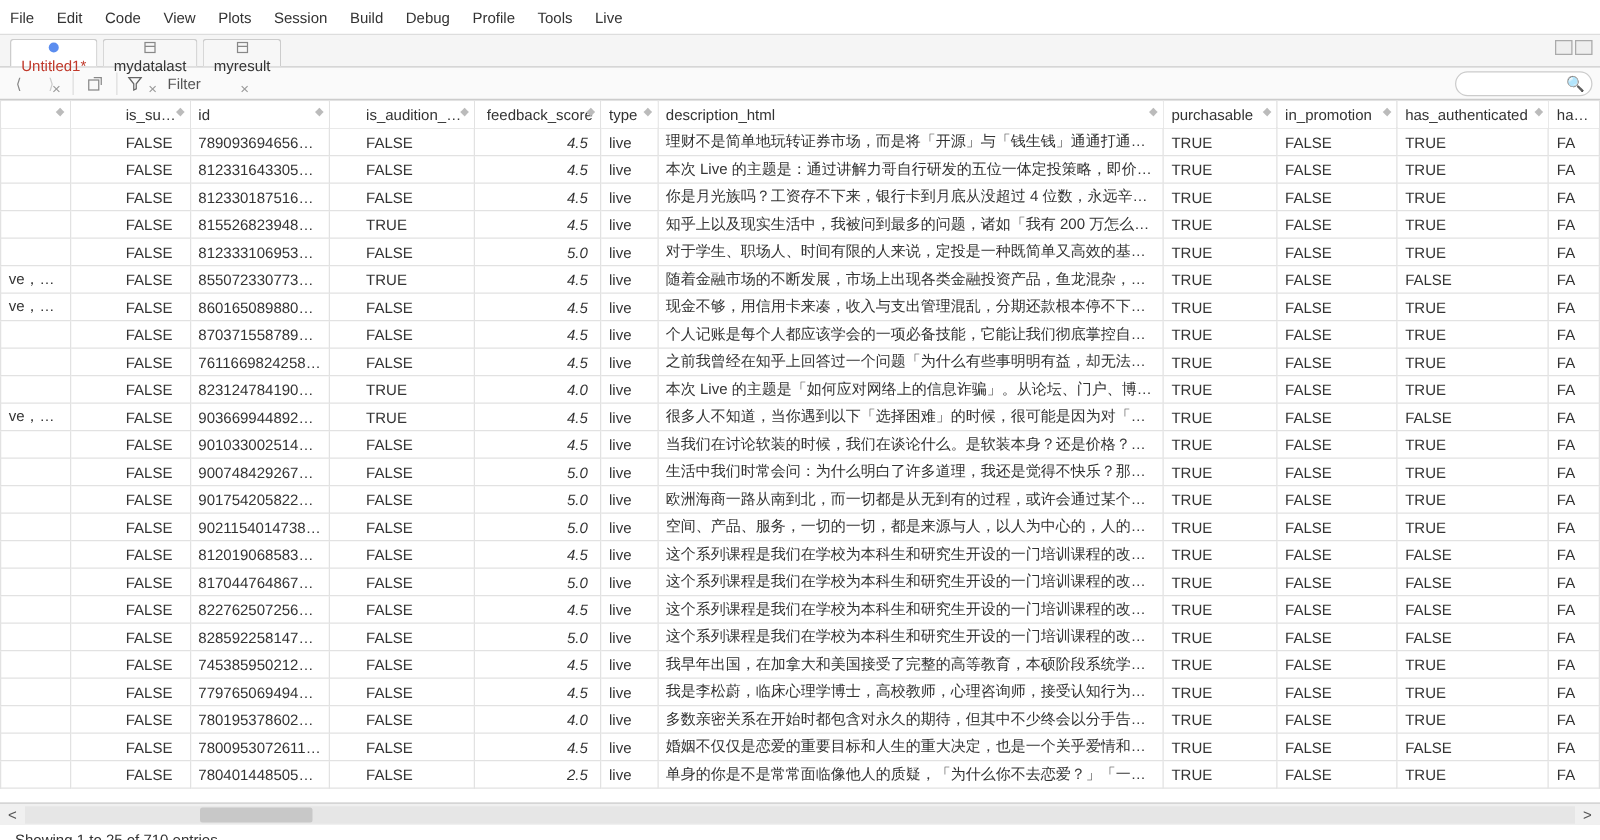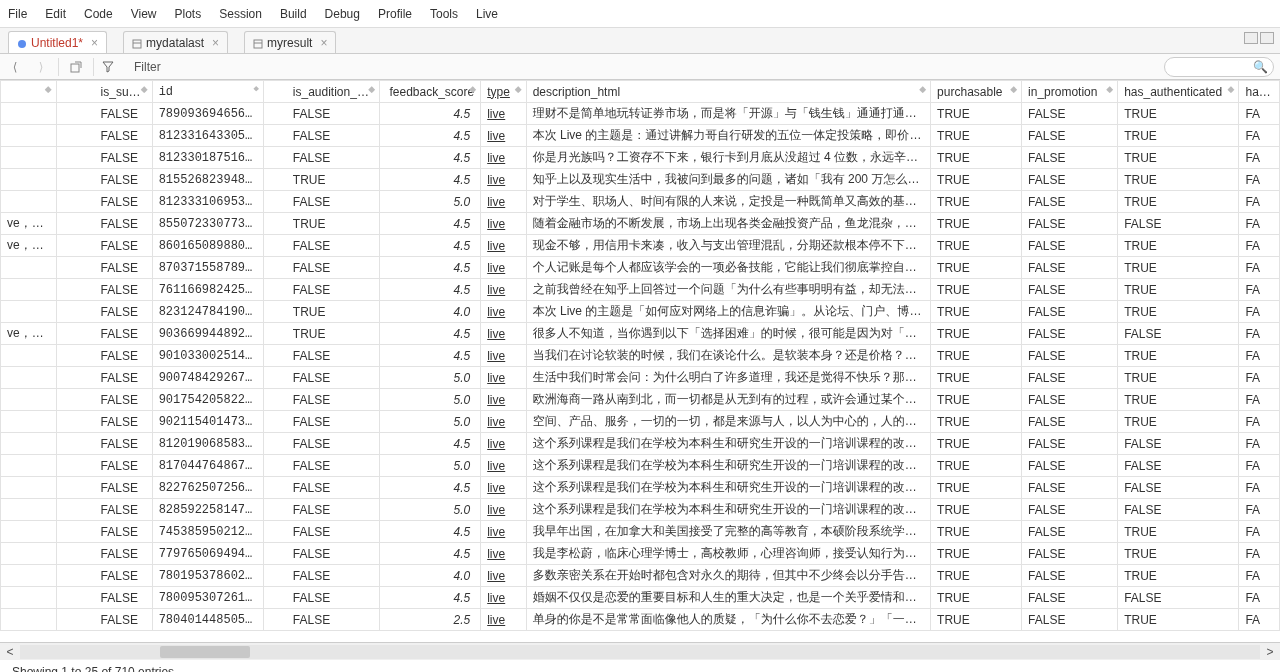--- a/index.html
+++ b/index.html
@@ -1,42 +1,42 @@
 <!DOCTYPE html>
 <html><head>
 <meta charset="utf-8">
 <style>
   * { box-sizing: border-box; margin: 0; padding: 0; }
   body { font-family: "Segoe UI", Tahoma, sans-serif; font-size: 12px; color: #333; background: #fff; overflow: hidden; width: 1280px; height: 672px; }
   .menubar { height: 28px; display: flex; align-items: center; padding: 0 8px; gap: 18px; border-bottom: 1px solid #ddd; font-size: 12px; }
   .menubar span { cursor: default; }
   .tabbar { height: 26px; background: #f5f5f5; border-bottom: 1px solid #ccc; display: flex; align-items: flex-end; padding-left: 8px; position: relative; }
-  .tab { height: 22px; display: flex; align-items: center; padding: 0 8px; border: 1px solid #ccc; border-bottom: none; margin-right: 16px; background: #f7f7f7; border-radius: 3px 3px 0 0; font-size: 12px; gap: 4px; }
+  .tab { height: 22px; display: flex; align-items: center; padding: 0 8px; border: 1px solid #ccc; border-bottom: none; margin-right: 4px; background: #f7f7f7; border-radius: 3px 3px 0 0; font-size: 12px; gap: 4px; flex-direction: column; }
   .tab.active { background: #fff; }
   .tab .doticon { width: 10px; height: 10px; display:inline-block; }
   .tab .close { color: #999; margin-left: 4px; cursor: default; }
   .winctrl { position: absolute; right: 6px; top: 4px; display: flex; gap: 2px; }
   .winctrl span { width: 14px; height: 12px; border: 1px solid #aaa; display:inline-block; background:#eee; }
   .toolbar { height: 26px; border-bottom: 1px solid #ccc; display: flex; align-items: center; padding: 0 6px; gap: 8px; background:#fafafa; }
   .toolbar .navbtn { width: 18px; height: 18px; display:flex; align-items:center; justify-content:center; color:#888; }
   .toolbar .sep { width:1px; height:18px; background:#ddd; }
   .toolbar .filter { display:flex; align-items:center; gap:20px; color:#555; }
   .search { margin-left:auto; }
   .search input { width: 110px; height: 20px; border: 1px solid #ccc; border-radius: 10px; padding: 0 20px 0 8px; background: #fff; }
   .grid-wrap { height: 562px; overflow: hidden; position: relative; }
   table { border-collapse: collapse; table-layout: fixed; width: 1280px; }
   th, td { border: 1px solid #e2e2e2; padding: 2px 6px; height: 22px; overflow: hidden; white-space: nowrap; text-overflow: ellipsis; font-size: 12px; text-align: left; }
   th { background: #fff; font-weight: normal; color: #333; position: relative; }
   th .sort { position:absolute; right:4px; top:4px; color:#bbb; font-size:9px; line-height:1; }
   .col-stub   { width: 55px; }
   .col-sub    { width: 95px; padding-left: 44px; }
-  .col-id     { width: 110px; font-family: Liberation Mono, monospace; }
+  .col-id     { width: 110px; }
   .col-aud    { width: 115px; padding-left: 29px; }
   .col-fb     { width: 100px; text-align:right; }
-  .col-type   { width: 45px; text-decoration: underline; }
+  .col-type   { width: 45px; }
   .col-desc   { width: 400px; }
   .col-purch  { width: 90px; }
   .col-promo  { width: 95px; }
   .col-auth   { width: 120px; }
   .col-hasfe  { width: 40px; }
   td.num { text-align: right; padding-right: 10px; font-style: italic; }
   .hscroll { height: 18px; background:#f0f0f0; border-top:1px solid #ccc; display:flex; align-items:center; justify-content:space-between; padding:0 2px; }
   .hscroll .arrow { width:16px; text-align:center; color:#555; }
   .hscroll .track { flex:1; height:14px; background:#e6e6e6; position:relative; margin:0 2px; }
   .hscroll .thumb { position:absolute; left:140px; top:1px; width:90px; height:12px; background:#c8c8c8; border-radius:2px; }

